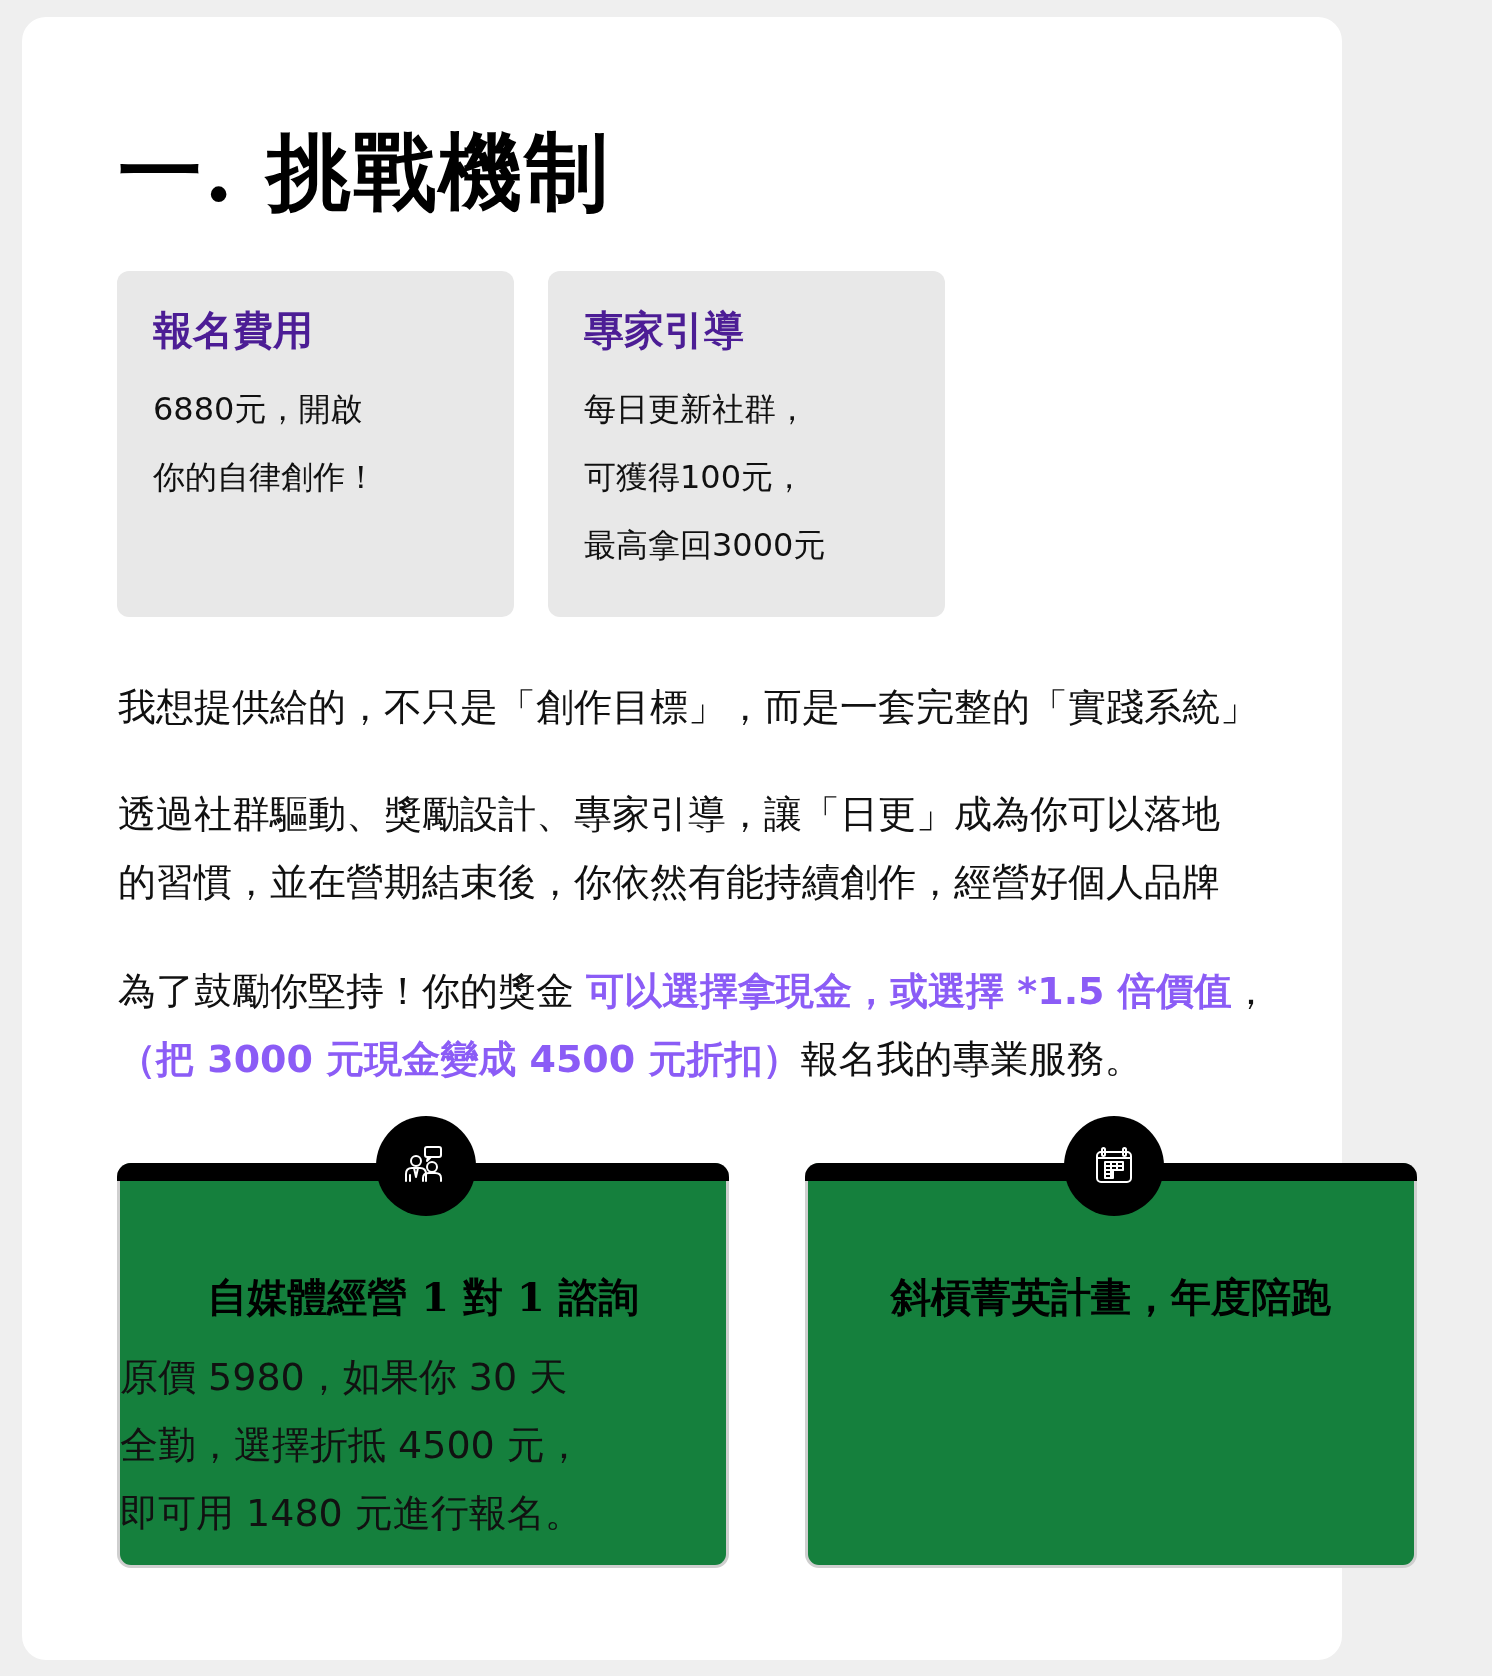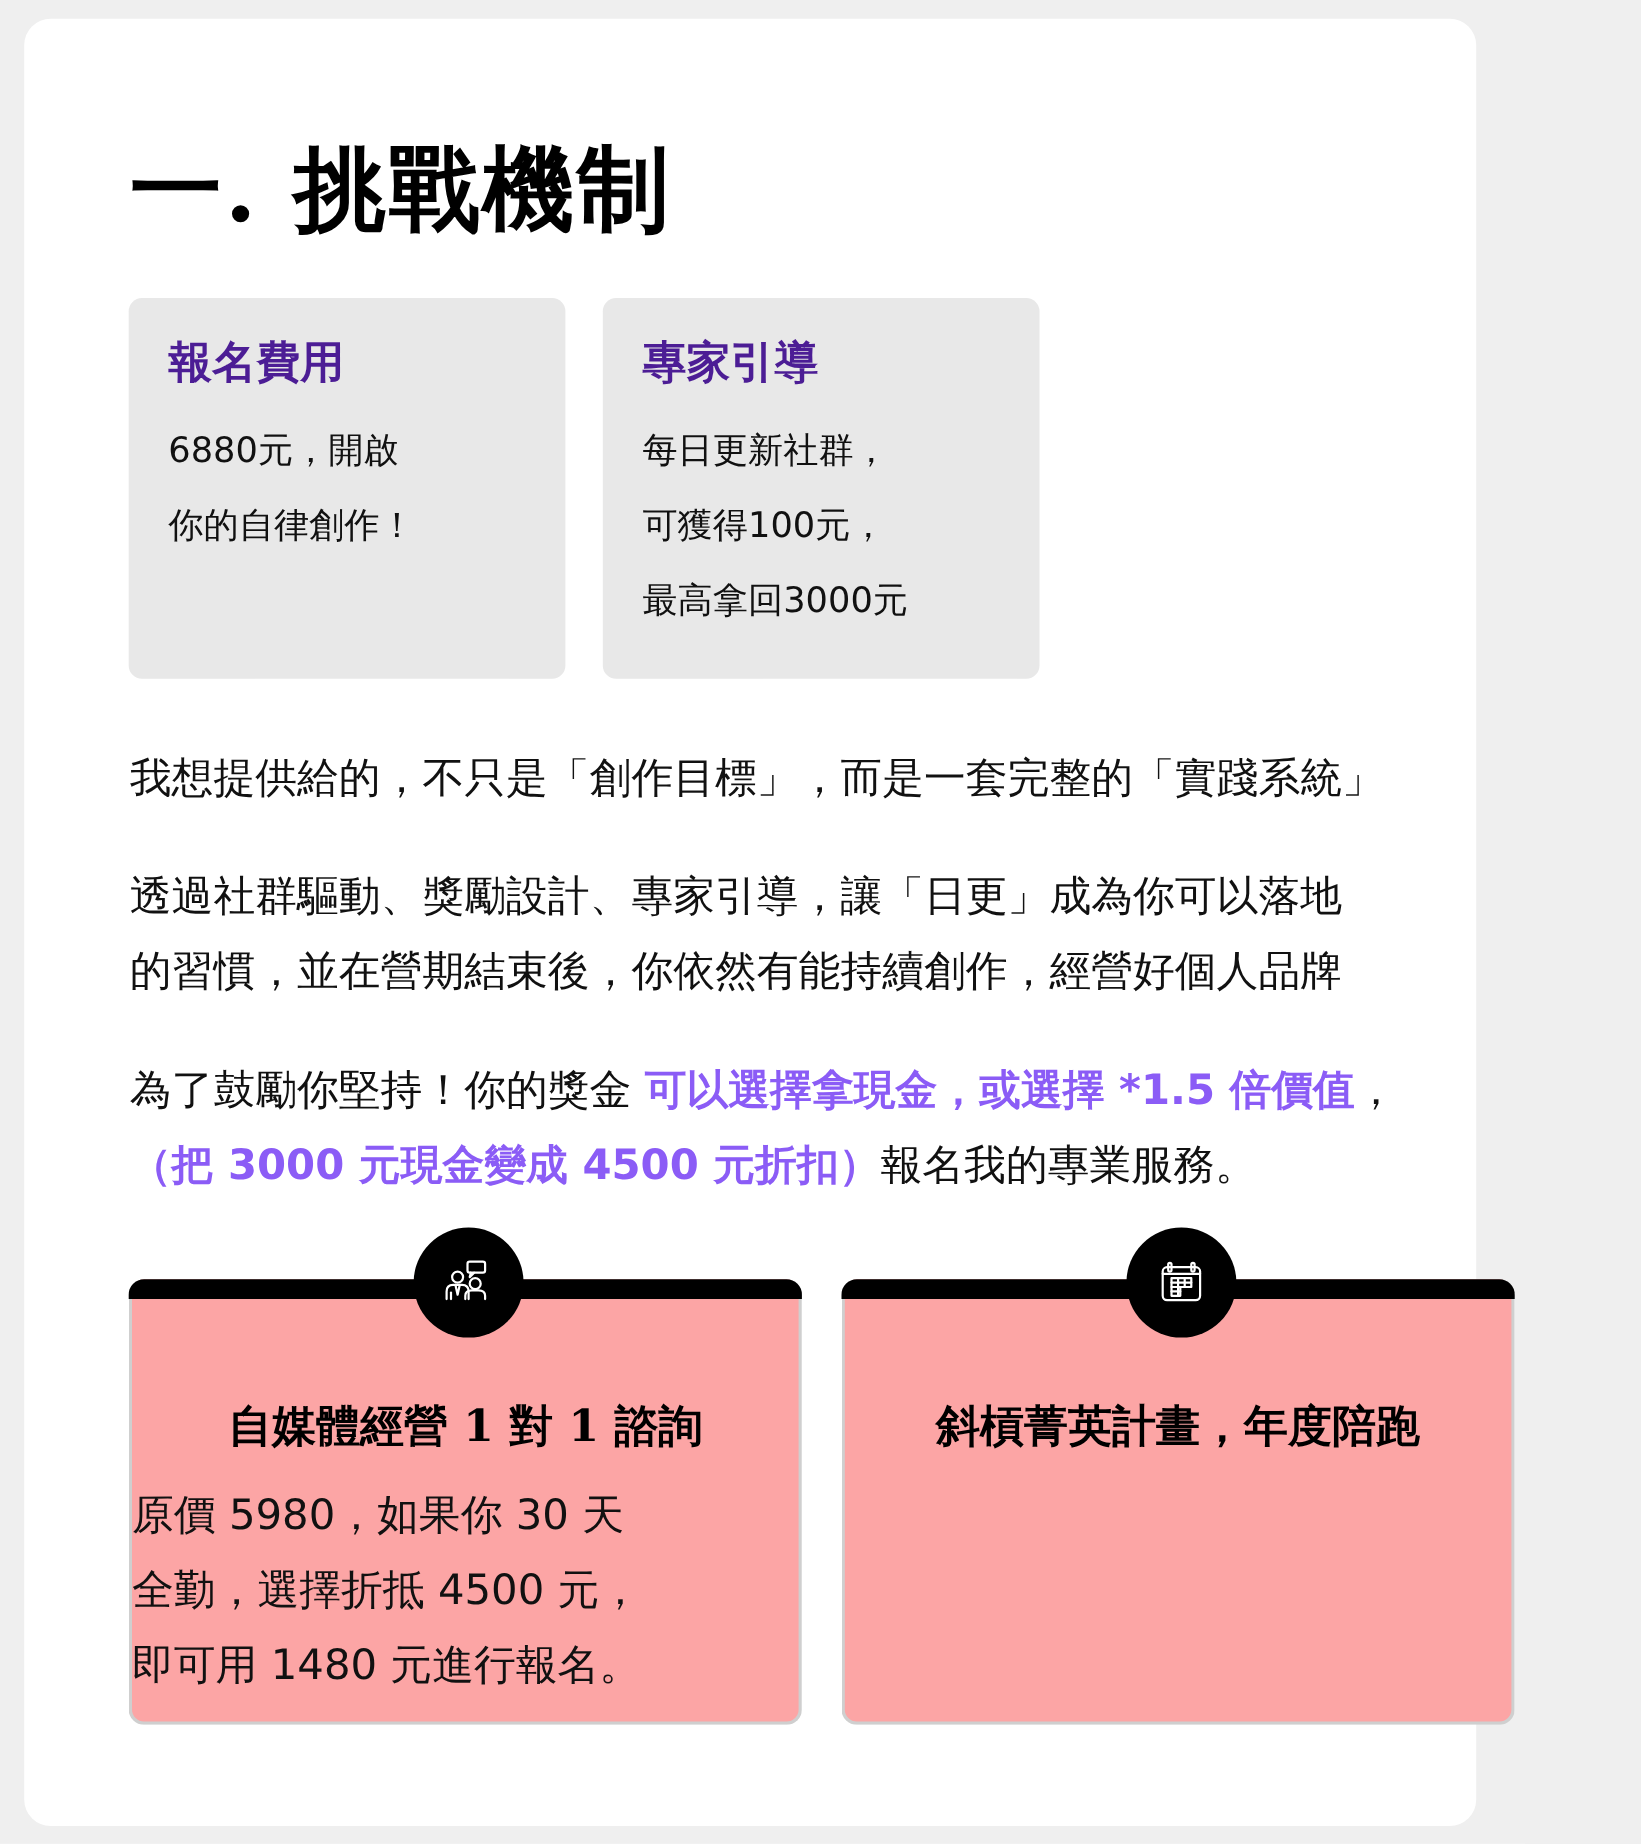--- a/index.html
+++ b/index.html
@@ -88,24 +88,24 @@
   .p3 { top: 940px; }
   .offer-card {
     position: absolute;
     top: 1146px;
     width: 612px;
     height: 405px;
     box-sizing: border-box;
     border: 3px solid #cfcfcf;
     border-top: none;
     border-radius: 14px;
-    background: #fca5a5;
+    background: #15803d;
   }
   .offer-card.left { left: 95px; }
-  .offer-card.right { left: 743px; padding-left: 16px; }
+  .offer-card.right { left: 783px; padding-left: 16px; }
   .offer-bar {
     position: absolute;
     left: -3px;
     top: 0;
     width: 612px;
     height: 18px;
     background: #000;
     border-radius: 14px 14px 0 0;
   }
   .offer-icon {

